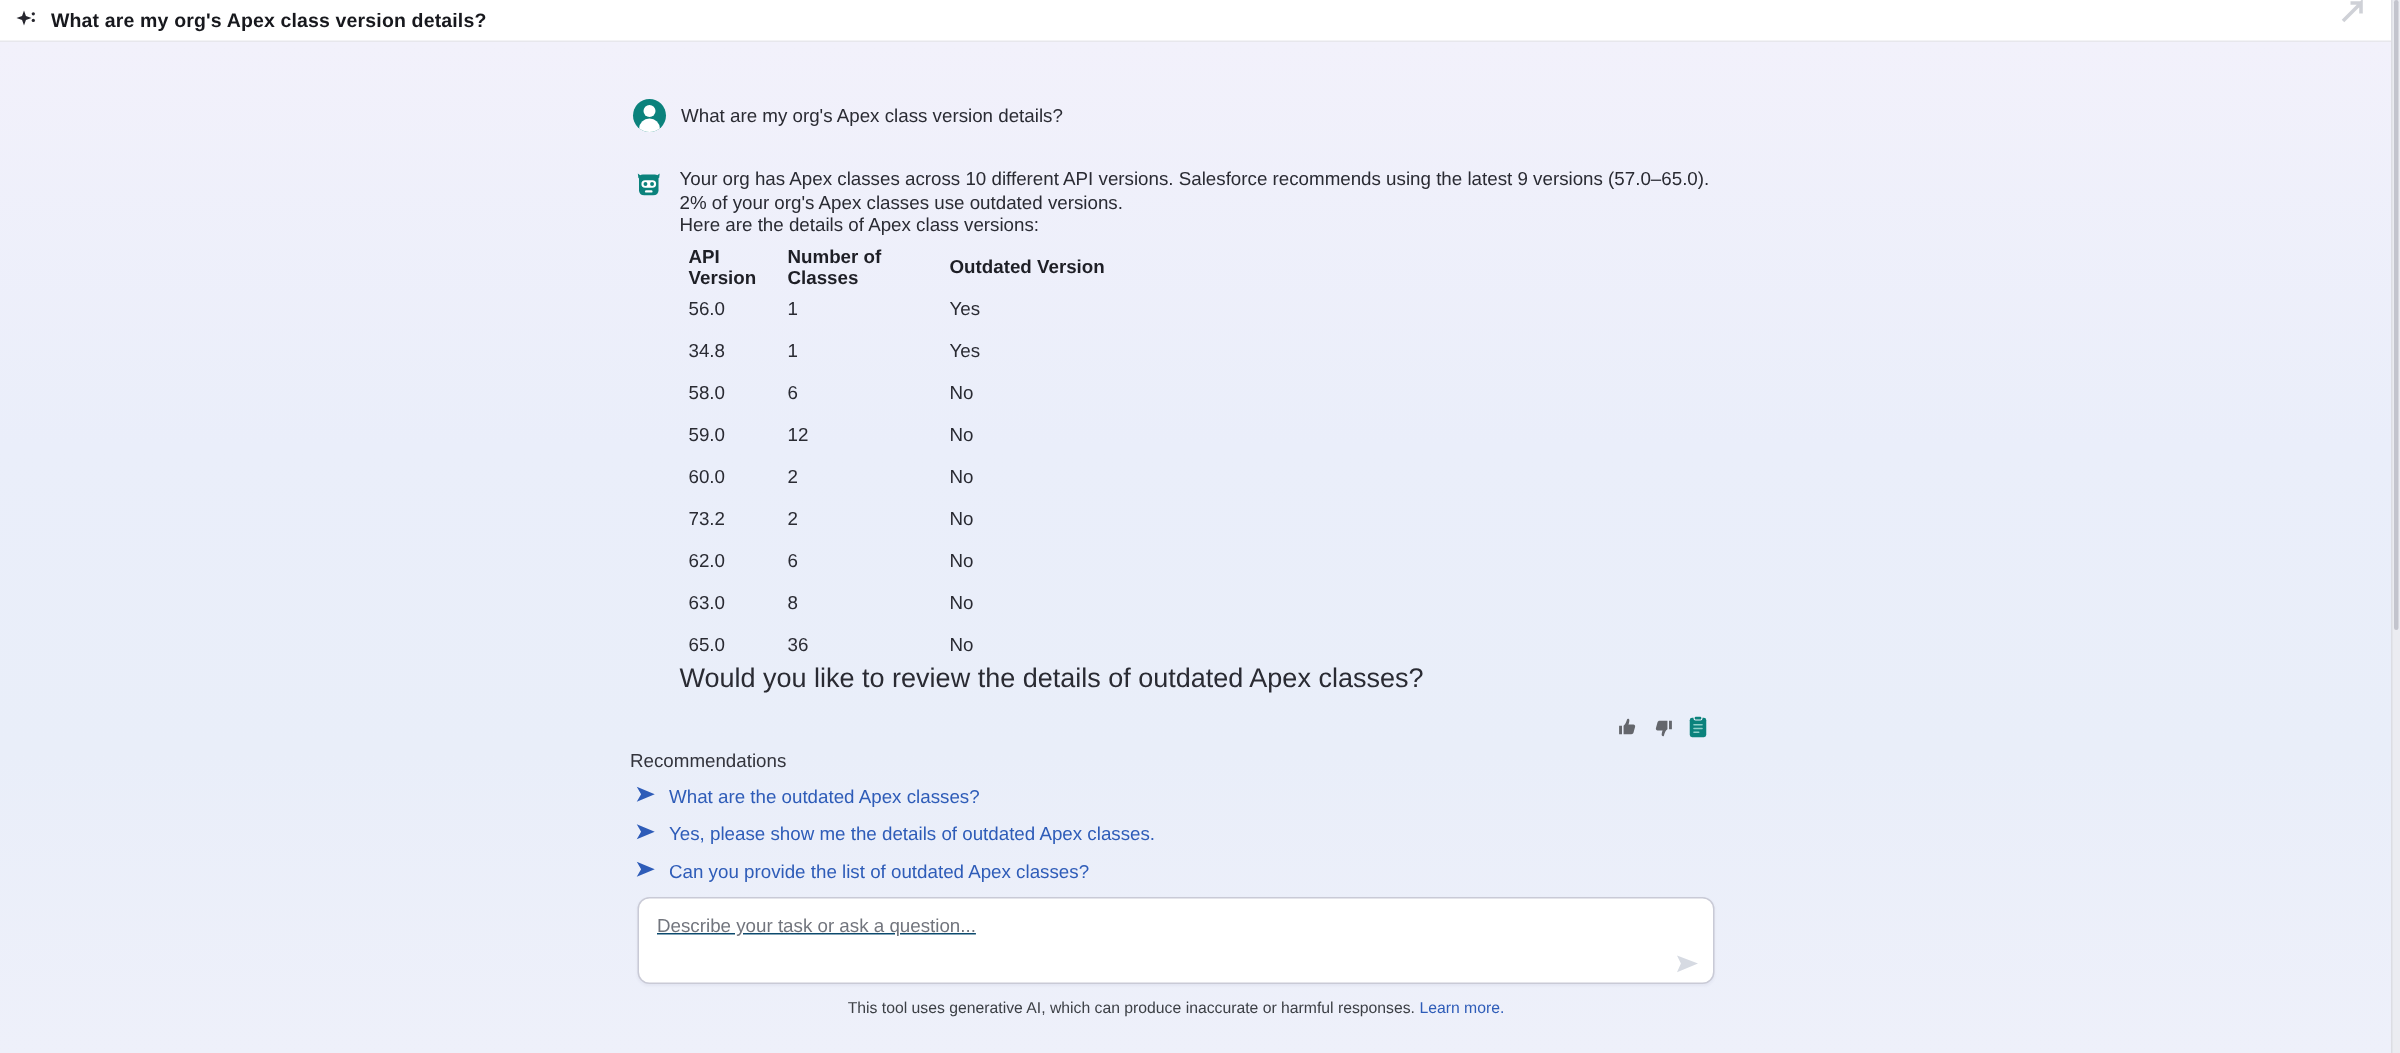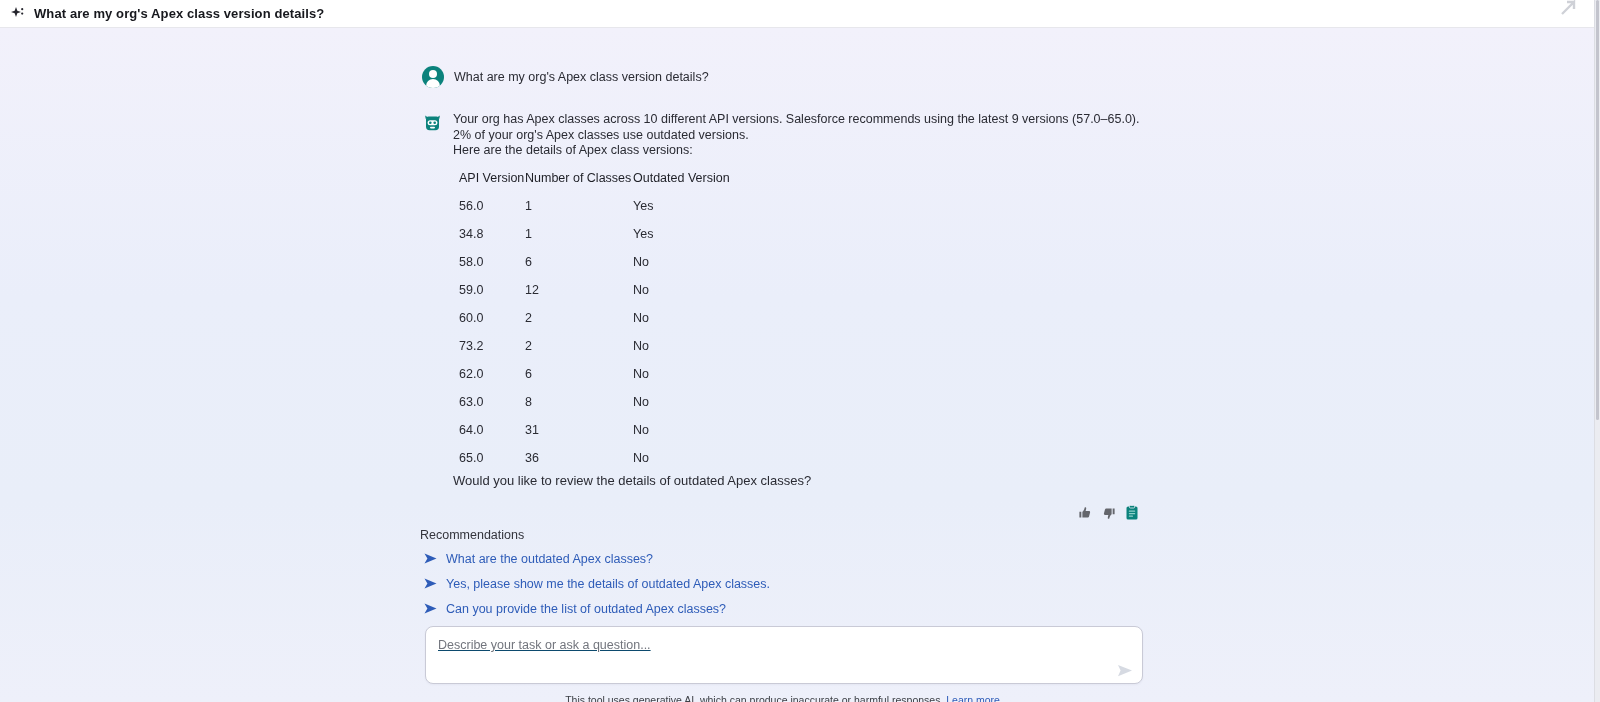--- a/index.html
+++ b/index.html
@@ -58,26 +58,26 @@
   .msg-text { font-size: 12.5px; line-height: 15.5px; color: #2a2b33; }
   .msg-row.user .msg-text { line-height: 22px; }
   .bot-body { flex: 1; max-width: 690px; }
 
   
   table.apex { border-collapse: collapse; margin-top: 5px; }
   table.apex th, table.apex td {
     font-size: 12.5px; text-align: left; height: 28px; padding: 0;
     vertical-align: middle; color: #2a2b33; font-weight: normal;
   }
-  table.apex th { font-weight: normal; color: #1e1f26; }
+  table.apex th { font-weight: bold; color: #1e1f26; }
   table.apex th:nth-child(1), table.apex td:nth-child(1) { width: 72px; padding-left: 6px; }
   table.apex th:nth-child(2), table.apex td:nth-child(2) { width: 108px; }
   table.apex th:nth-child(3), table.apex td:nth-child(3) { width: 140px; }
 
-  .closing { font-size: 13px; line-height: 15.5px; color: #2a2b33; margin-top: 1px; }
+  .closing { font-size: 18px; line-height: 15.5px; color: #2a2b33; margin-top: 1px; }
 
   
   .feedback {
     display: flex; justify-content: flex-end; align-items: center;
     gap: 10px; margin-top: 17px; padding-right: 8px;
   }
   .icon-btn { background: none; border: none; padding: 0; cursor: pointer; line-height: 0; }
 
   
   .recs { margin-top: 8px; }
@@ -197,25 +197,20 @@
                 <td>No</td>
               </tr>
               <tr>
                 <td>62.0</td>
                 <td>6</td>
                 <td>No</td>
               </tr>
               <tr>
                 <td>63.0</td>
                 <td>8</td>
-                <td>No</td>
-              </tr>
-              <tr>
-                <td>64.0</td>
-                <td>31</td>
                 <td>No</td>
               </tr>
               <tr>
                 <td>65.0</td>
                 <td>36</td>
                 <td>No</td>
               </tr>
             </tbody>
         </table>
 

